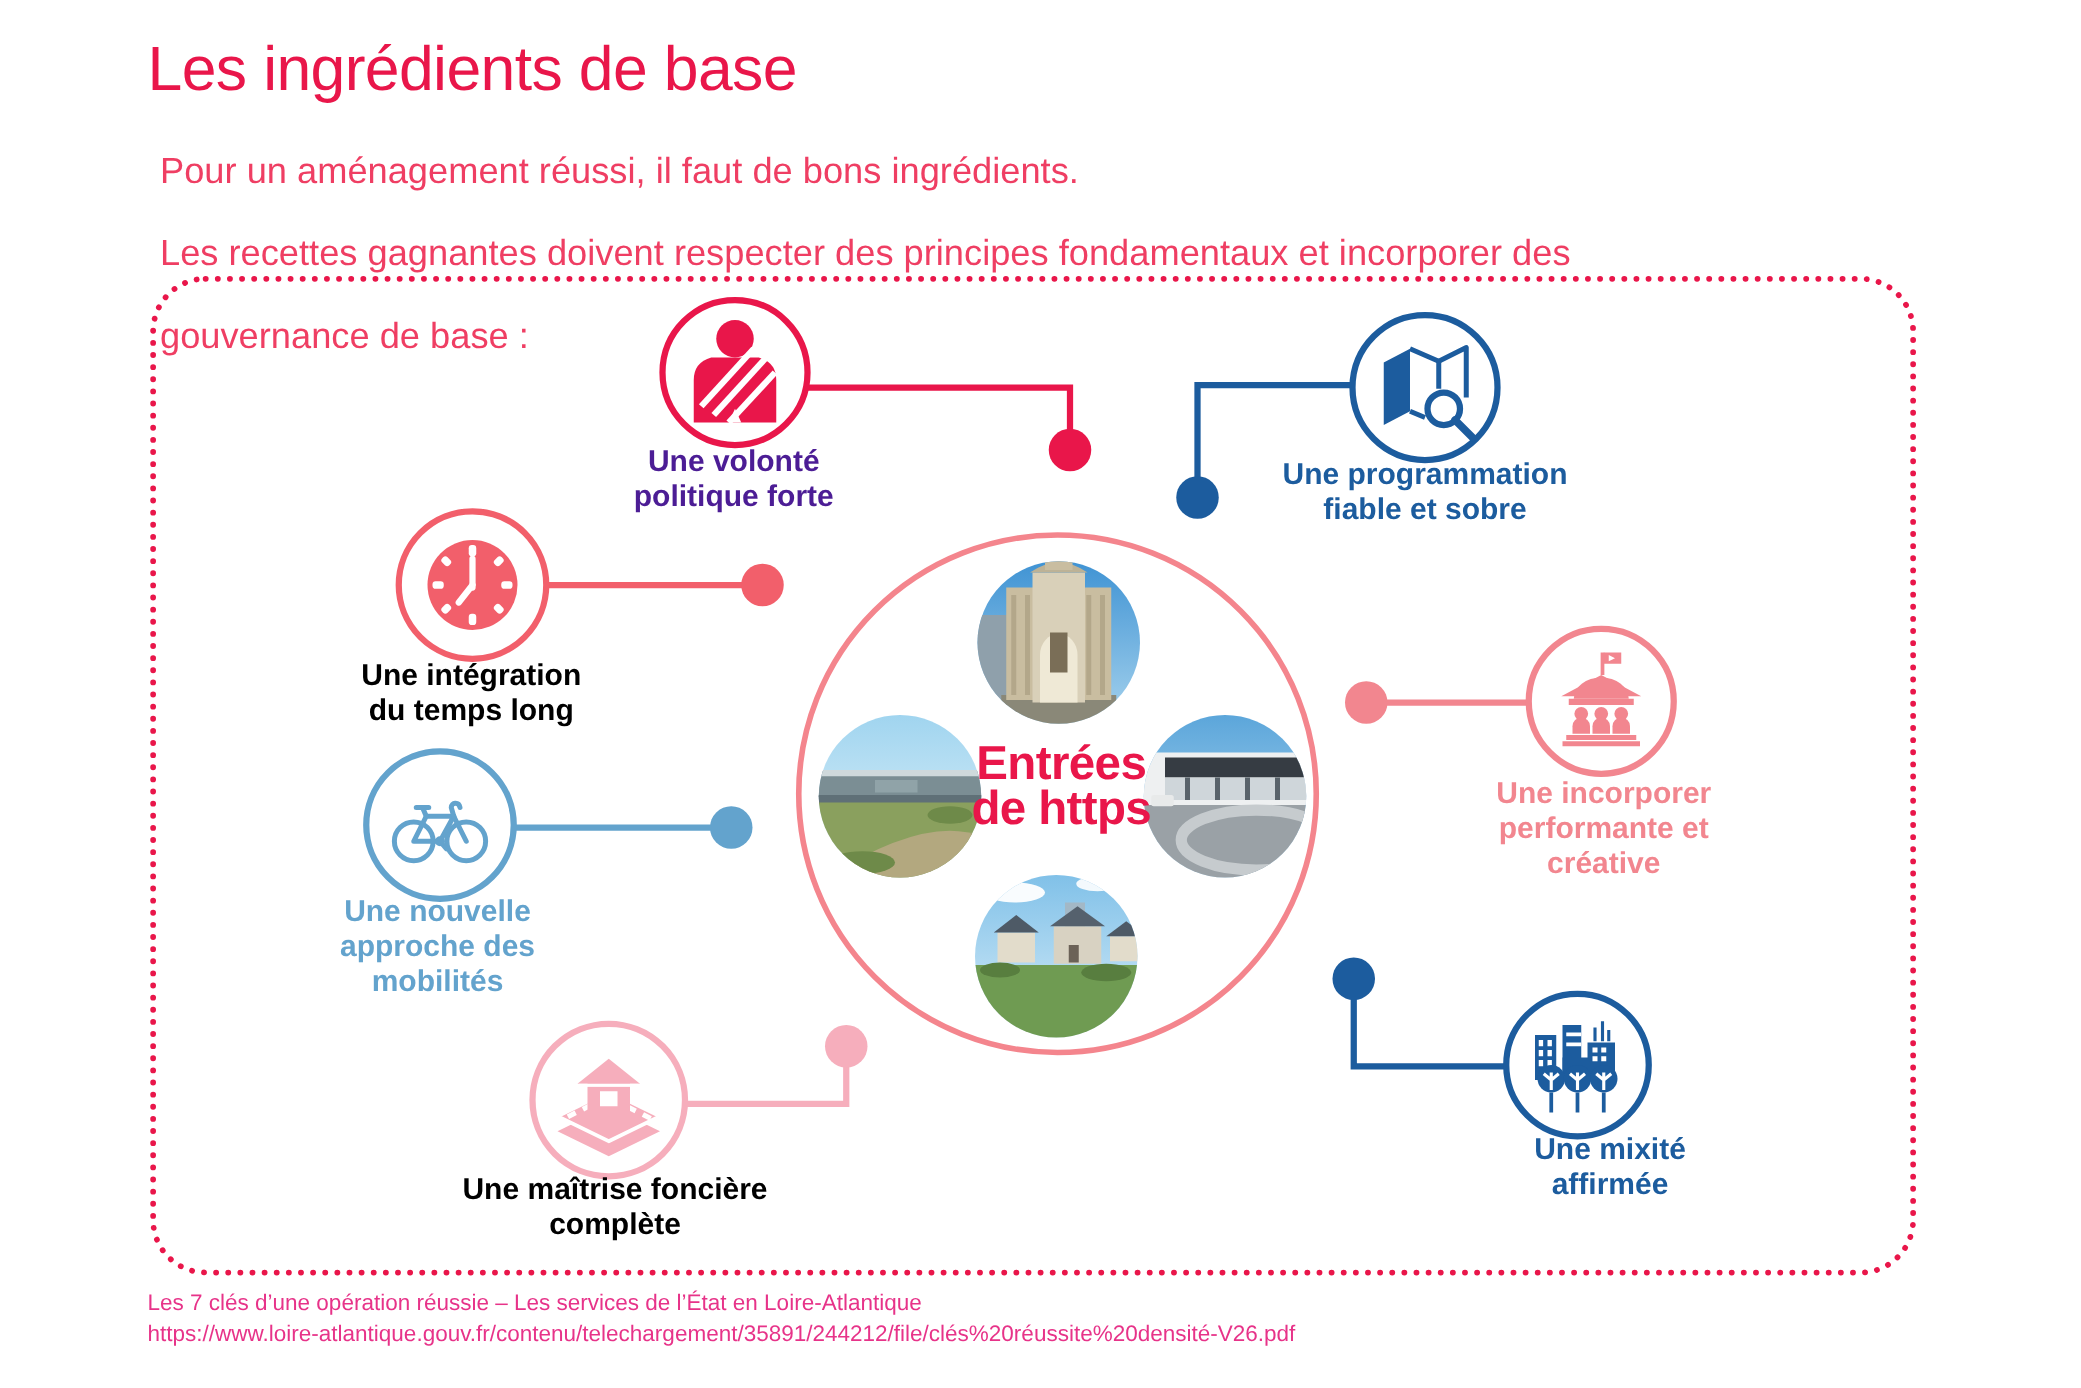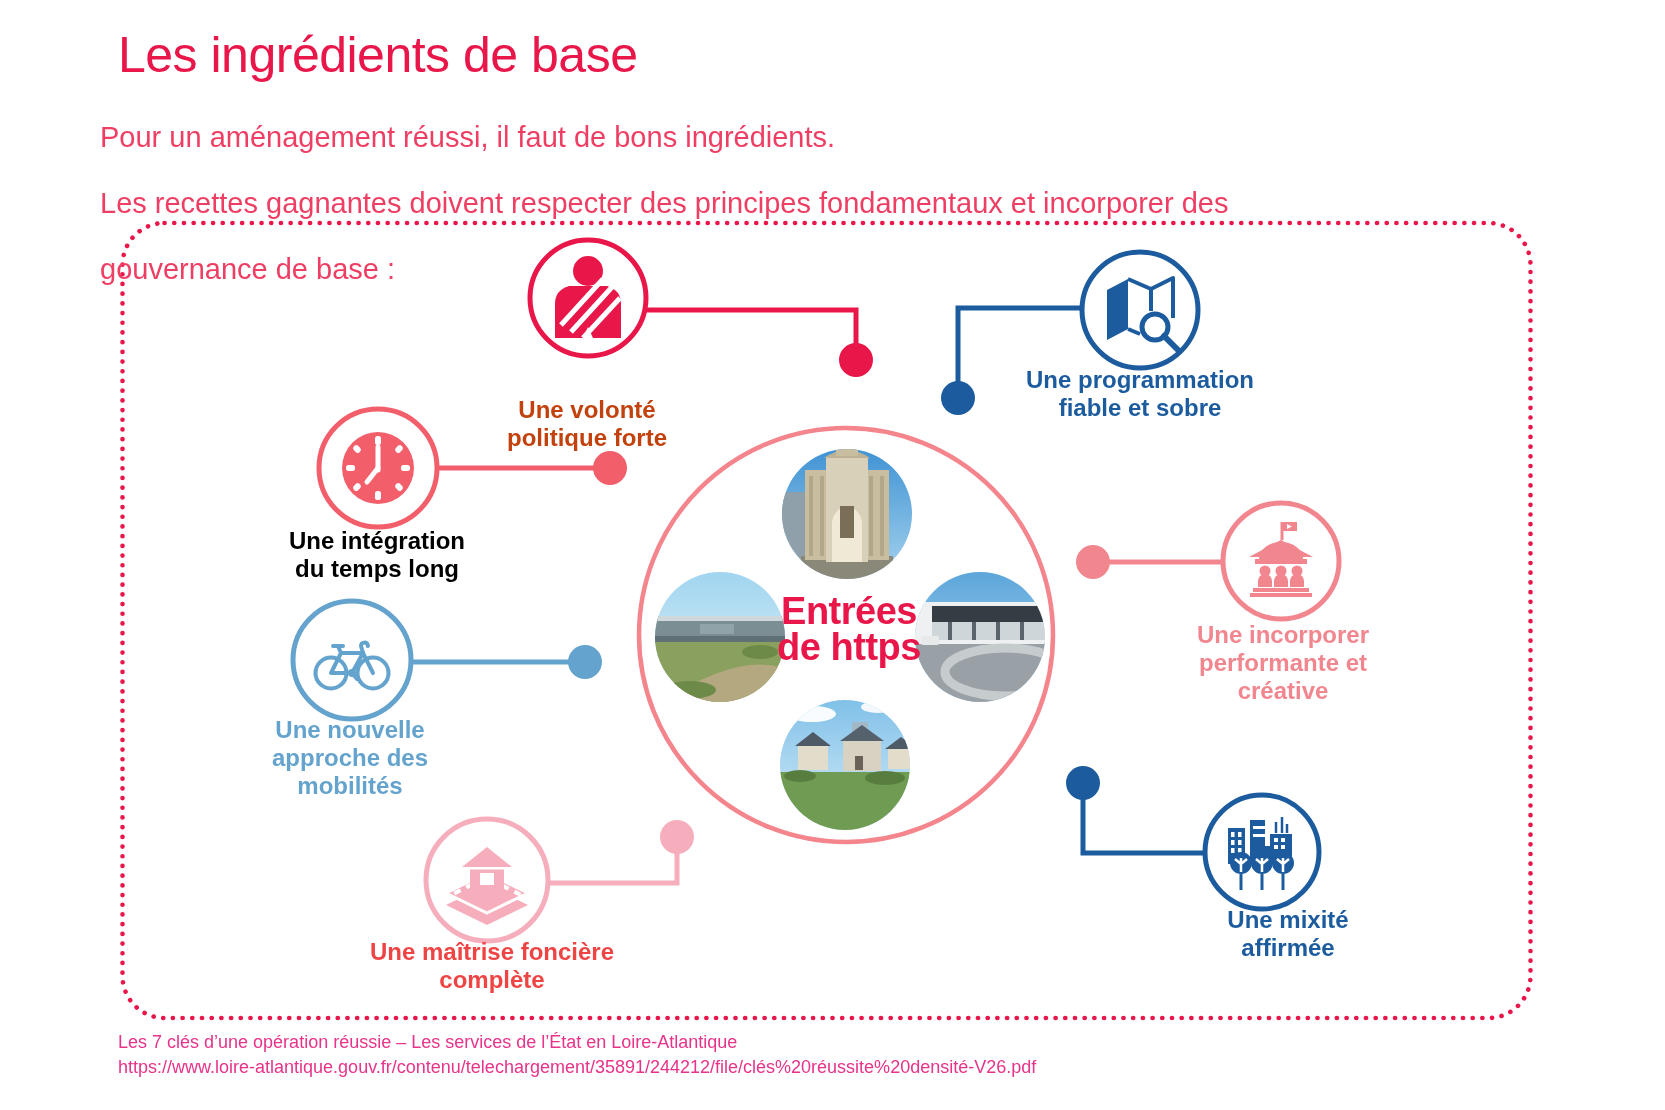--- a/index.html
+++ b/index.html
@@ -6,32 +6,32 @@
   .stage{
     position:relative;width:1665px;height:1110px;background:#fff;overflow:hidden;
     font-family:"Liberation Sans",sans-serif;
   }
   .stage svg.scene{position:absolute;left:0;top:0;}
   .page-title{
     position:absolute;left:118px;top:26px;
     font-size:50px;font-weight:normal;letter-spacing:-0.5px;color:#e9164a;
   }
   .page-subtitle{
-    position:absolute;left:100px;top:88px;
+    position:absolute;left:128px;top:88px;
     font-size:29px;line-height:33px;color:#ef3e63;white-space:pre-line;
   }
   .node-label{
     position:absolute;transform:translateX(-50%);text-align:center;
     font-weight:bold;font-size:24px;line-height:28px;white-space:pre-line;
   }
-  .lbl-volonte{left:587px;top:356px;color:#c2410c;margin-top:40px;}
+  .lbl-volonte{left:587px;top:356px;color:#4c1d95;}
   .lbl-programmation{left:1140px;top:366px;color:#1c5c9e;}
   .lbl-temps{left:377px;top:527px;color:#000000;text-align:center;}
   .lbl-mobilites{left:350px;top:716px;color:#63a3cd;}
-  .lbl-maitrise{left:492px;top:938px;color:#ef4444;}
+  .lbl-maitrise{left:492px;top:938px;color:#000000;}
   .lbl-gouvernance{left:1283px;top:621px;color:#f2868f;}
   .lbl-mixite{left:1288px;top:906px;color:#1c5c9e;}
   .center-label{
     position:absolute;left:849px;top:593px;transform:translateX(-50%);
     text-align:center;font-weight:bold;font-size:38px;line-height:36px;
     color:#e9164a;white-space:pre-line;letter-spacing:-0.5px;
   }
   .footer{
     position:absolute;left:118px;top:1030px;
     font-size:18px;line-height:25px;color:#e73389;

